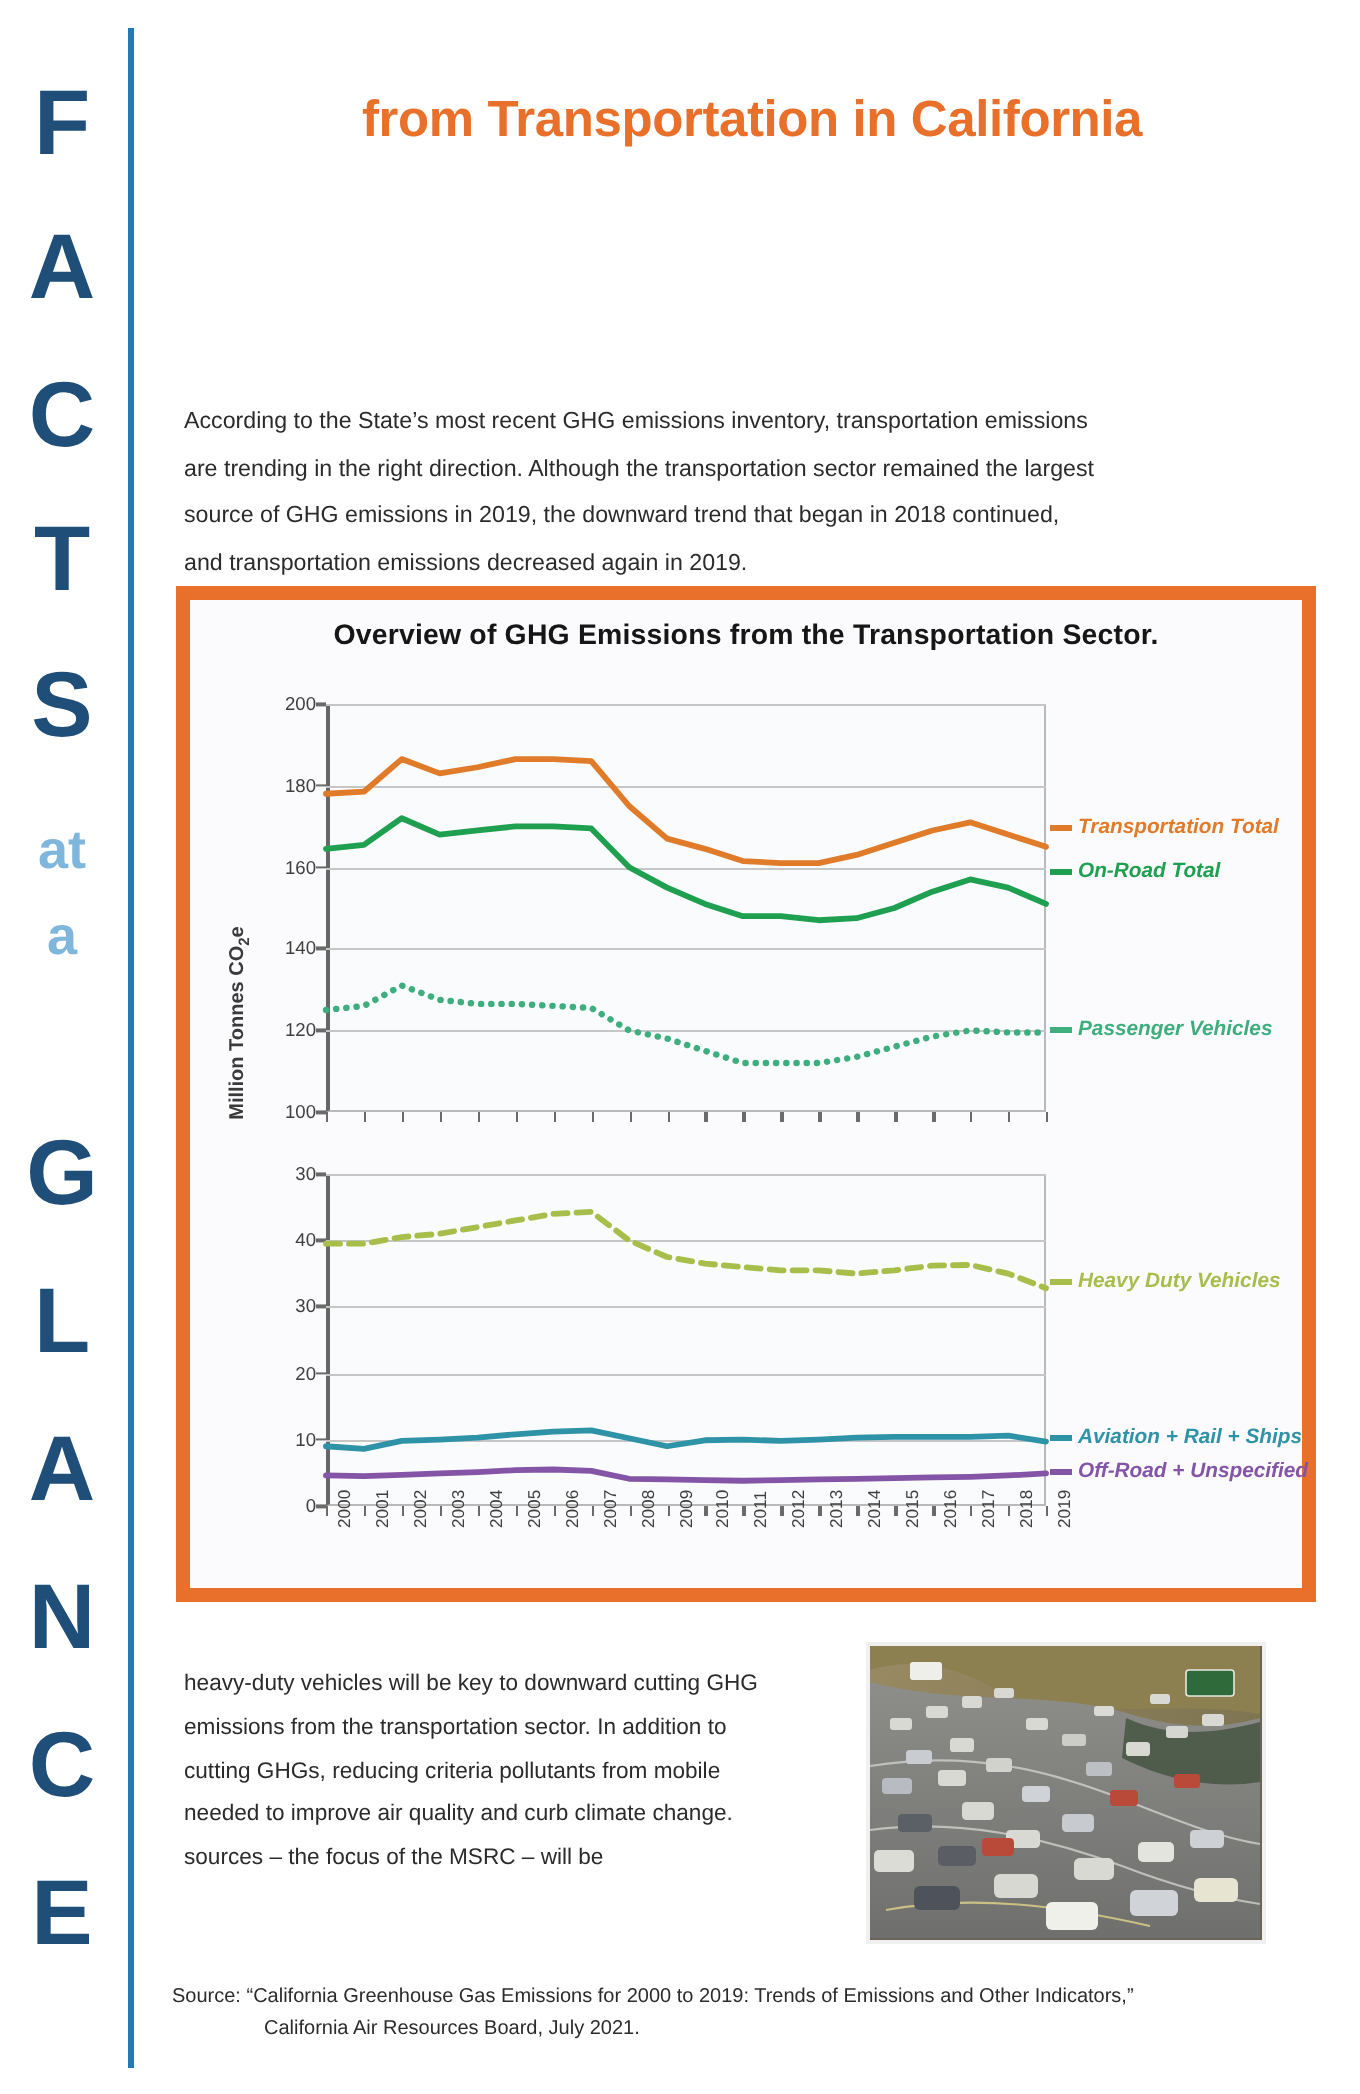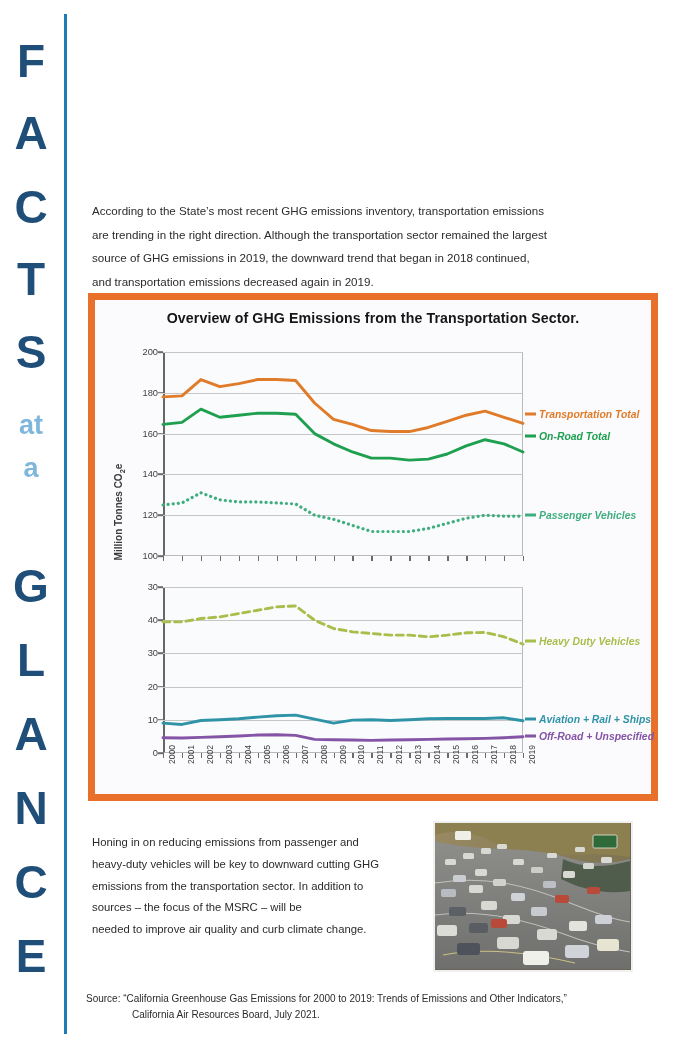--- a/index.html
+++ b/index.html
@@ -123,20 +123,21 @@
   <div class="rail-letter rail-small" style="top:455px">a</div>
   <div class="rail-letter rail-big" style="top:563px">G</div>
   <div class="rail-letter rail-big" style="top:637px">L</div>
   <div class="rail-letter rail-big" style="top:711px">A</div>
   <div class="rail-letter rail-big" style="top:785px">N</div>
   <div class="rail-letter rail-big" style="top:859px">C</div>
   <div class="rail-letter rail-big" style="top:933px">E</div>
 </div>
 
 <div id="title">
+  <span class="tline">from Transportation in California</span>
 </div>
 
 <div id="intro">
   <span class="pline">According to the State’s most recent GHG emissions inventory, transportation emissions</span>
   <span class="pline">are trending in the right direction. Although the transportation sector remained the largest</span>
   <span class="pline">source of GHG emissions in 2019, the downward trend that began in 2018 continued,</span>
   <span class="pline">and transportation emissions decreased again in 2019.</span>
 </div>
 
 <div id="chart-card">
@@ -262,25 +263,25 @@
       <div class="legend-swatch" style="left: 362px; top: 53.784px; background: rgb(168, 190, 75);"></div>
       <div class="legend-lbl" style="left: 376px; top: 53.784px; color: rgb(168, 190, 75);">Heavy Duty Vehicles</div>
       <div class="legend-swatch" style="left: 362px; top: 131.804px; background: rgb(47, 147, 168);"></div>
       <div class="legend-lbl" style="left: 376px; top: 131.804px; color: rgb(47, 147, 168);">Aviation + Rail + Ships</div>
       <div class="legend-swatch" style="left: 362px; top: 148.736px; background: rgb(132, 85, 166);"></div>
       <div class="legend-lbl" style="left: 376px; top: 148.736px; color: rgb(132, 85, 166);">Off-Road + Unspecified</div>
     </div>
 </div>
 
 <div id="body-text">
-  <span class="pline">Honing in on reducing emissions from passenger and</span>
   <span class="pline">heavy-duty vehicles will be key to downward cutting GHG</span>
   <span class="pline">emissions from the transportation sector. In addition to</span>
+  <span class="pline">cutting GHGs, reducing criteria pollutants from mobile</span>
+  <span class="pline">needed to improve air quality and curb climate change.</span>
   <span class="pline">sources – the focus of the MSRC – will be</span>
-  <span class="pline">needed to improve air quality and curb climate change.</span>
 </div>
 
 <div id="photo">
   <svg width="195" height="146" viewBox="0 0 195 146">
     <defs>
       <linearGradient id="hillg" x1="0" y1="0" x2="1" y2="1">
         <stop offset="0%" stop-color="#9a8b63"></stop>
           <stop offset="100%" stop-color="#6e6747"></stop>
       </linearGradient>
       <linearGradient id="roadg" x1="0" y1="0" x2="0" y2="1">

